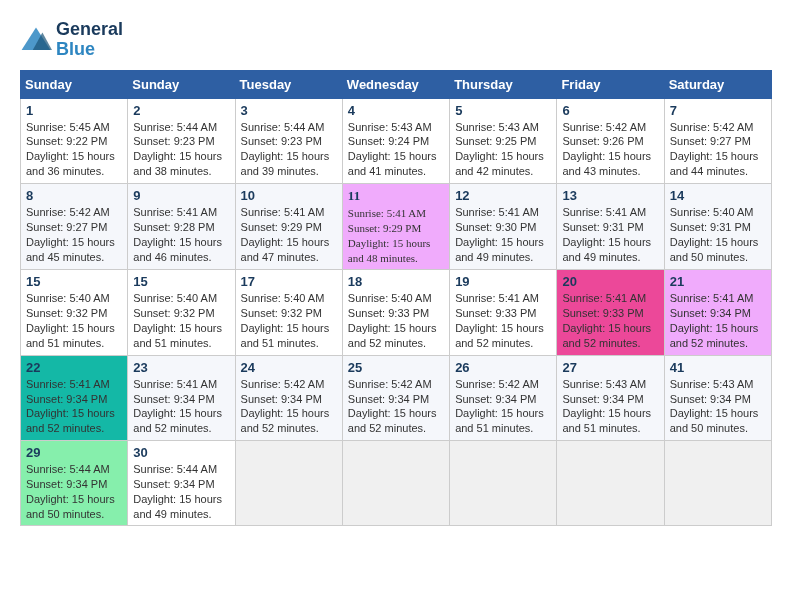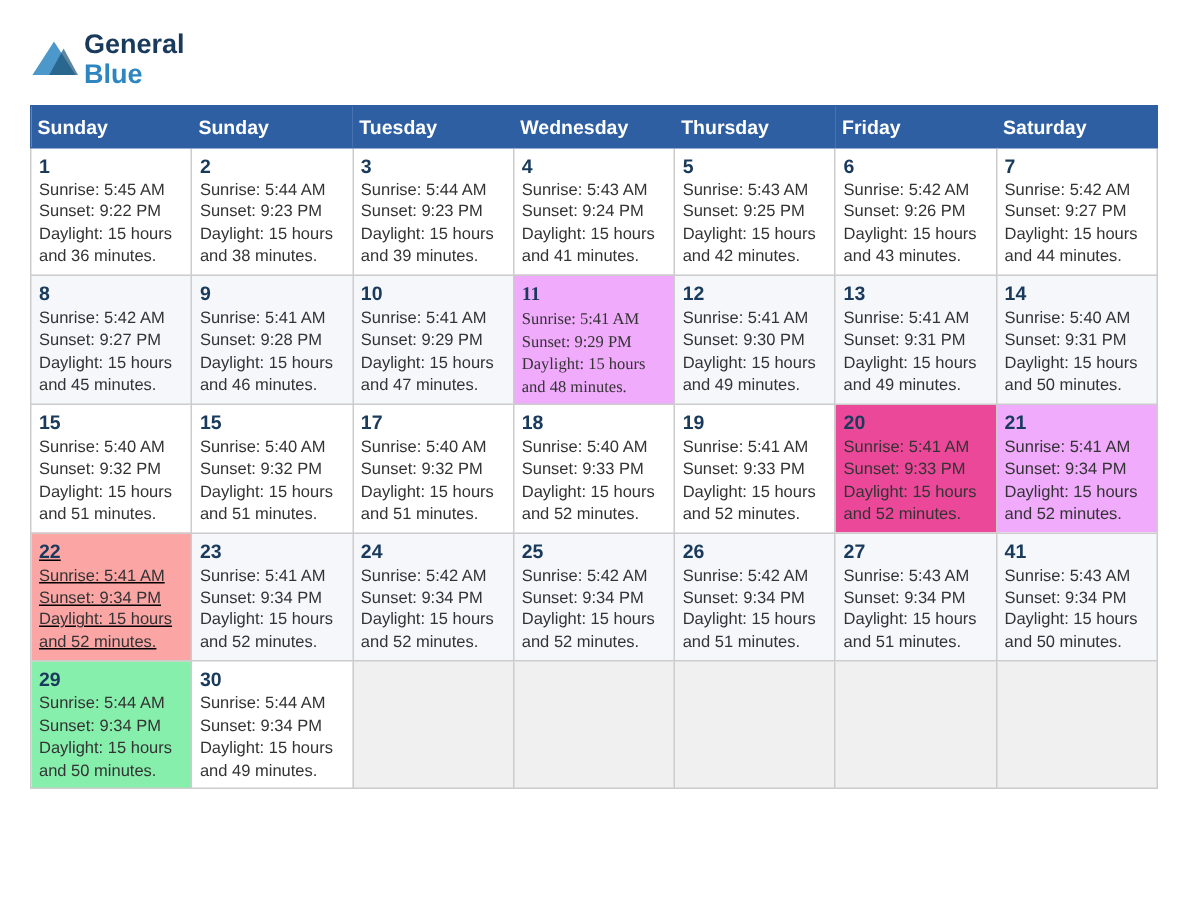--- a/index.html
+++ b/index.html
@@ -201,21 +201,21 @@
         <td style="background: #ec4899;">
           <div class="day-num">20</div>
           <div class="day-info">Sunrise: 5:41 AM<br>Sunset: 9:33 PM<br>Daylight: 15 hours and 52 minutes.</div>
         </td>
         <td style="background: #f0abfc;">
           <div class="day-num">21</div>
           <div class="day-info">Sunrise: 5:41 AM<br>Sunset: 9:34 PM<br>Daylight: 15 hours and 52 minutes.</div>
         </td>
       </tr>
       <tr>
-        <td style="background: #fca5a5; text-decoration: underline;">
+        <td style="background: #14b8a6;">
           <div class="day-num">22</div>
           <div class="day-info">Sunrise: 5:41 AM<br>Sunset: 9:34 PM<br>Daylight: 15 hours and 52 minutes.</div>
         </td>
         <td style="background: rgb(245, 247, 251);">
           <div class="day-num">23</div>
           <div class="day-info">Sunrise: 5:41 AM<br>Sunset: 9:34 PM<br>Daylight: 15 hours and 52 minutes.</div>
         </td>
         <td style="background: rgb(245, 247, 251);">
           <div class="day-num">24</div>
           <div class="day-info">Sunrise: 5:42 AM<br>Sunset: 9:34 PM<br>Daylight: 15 hours and 52 minutes.</div>

